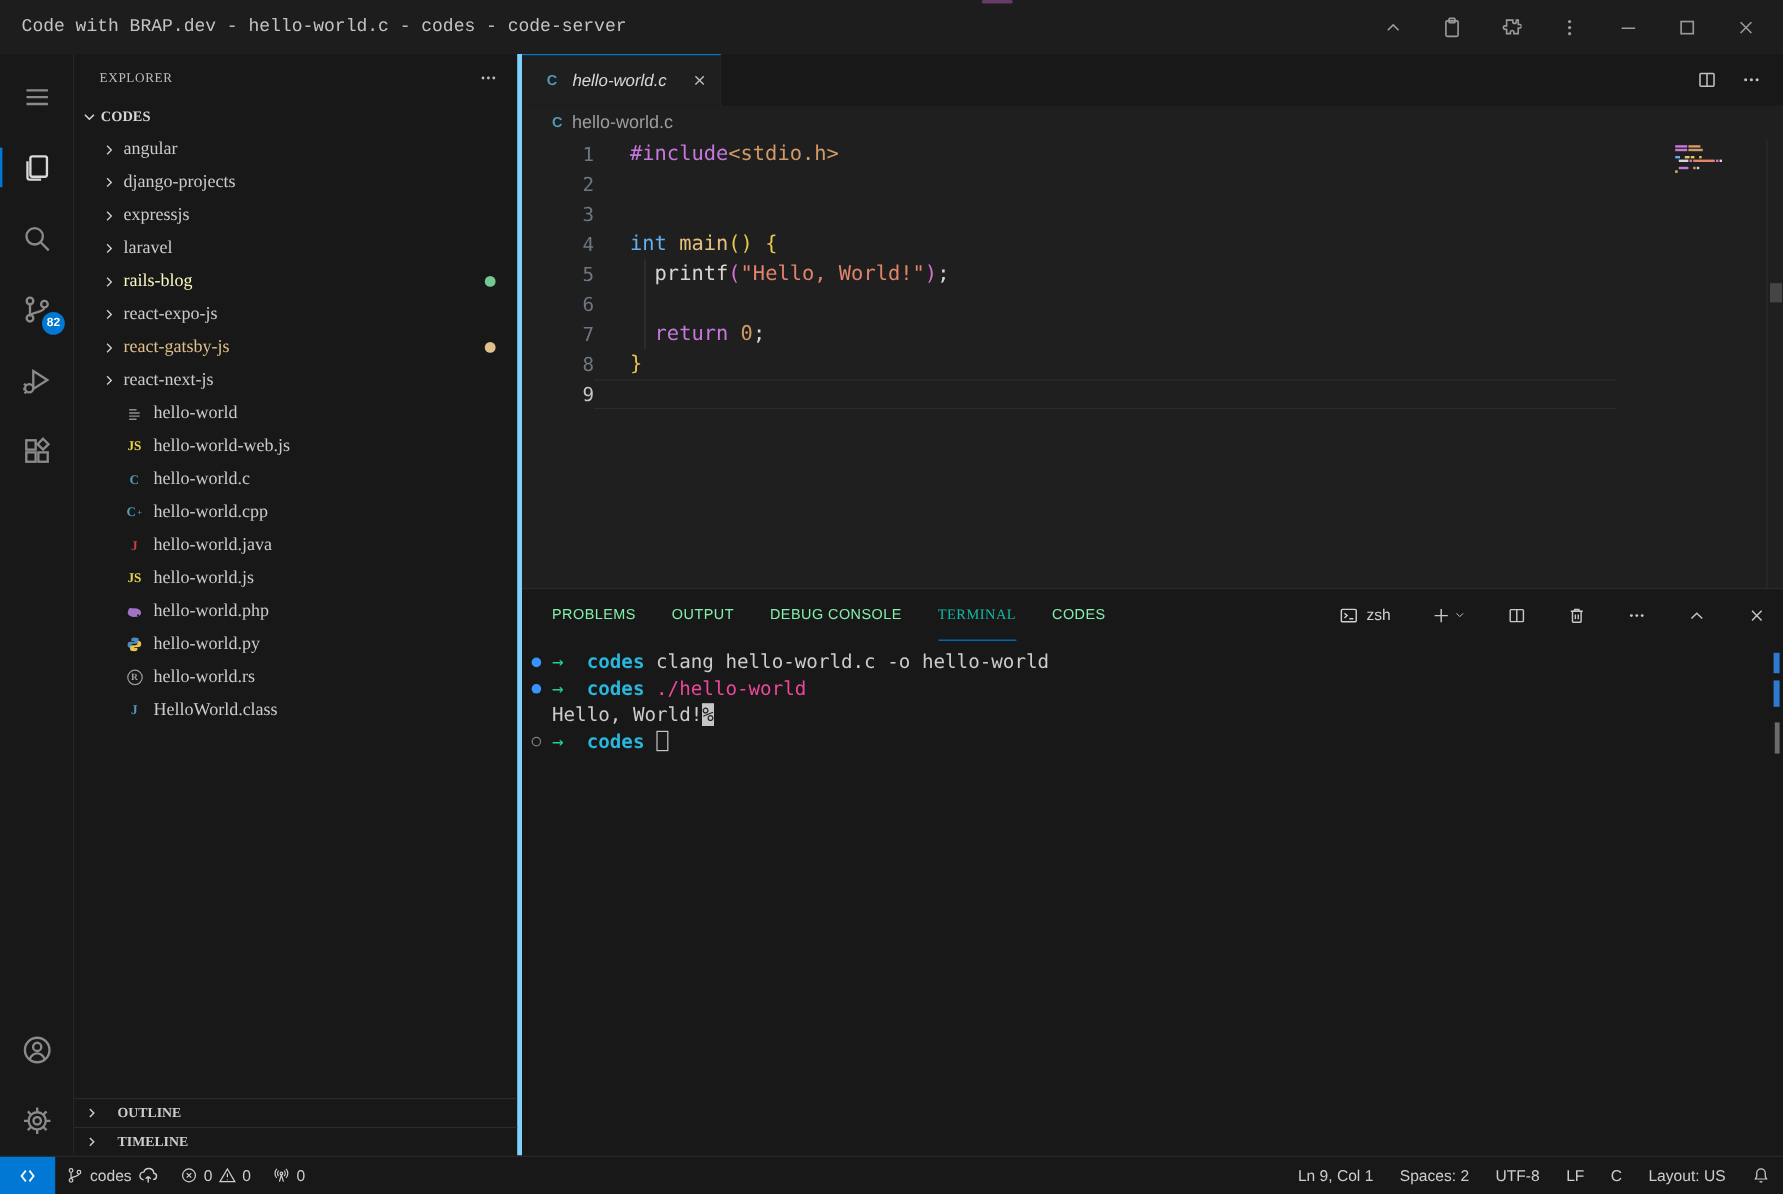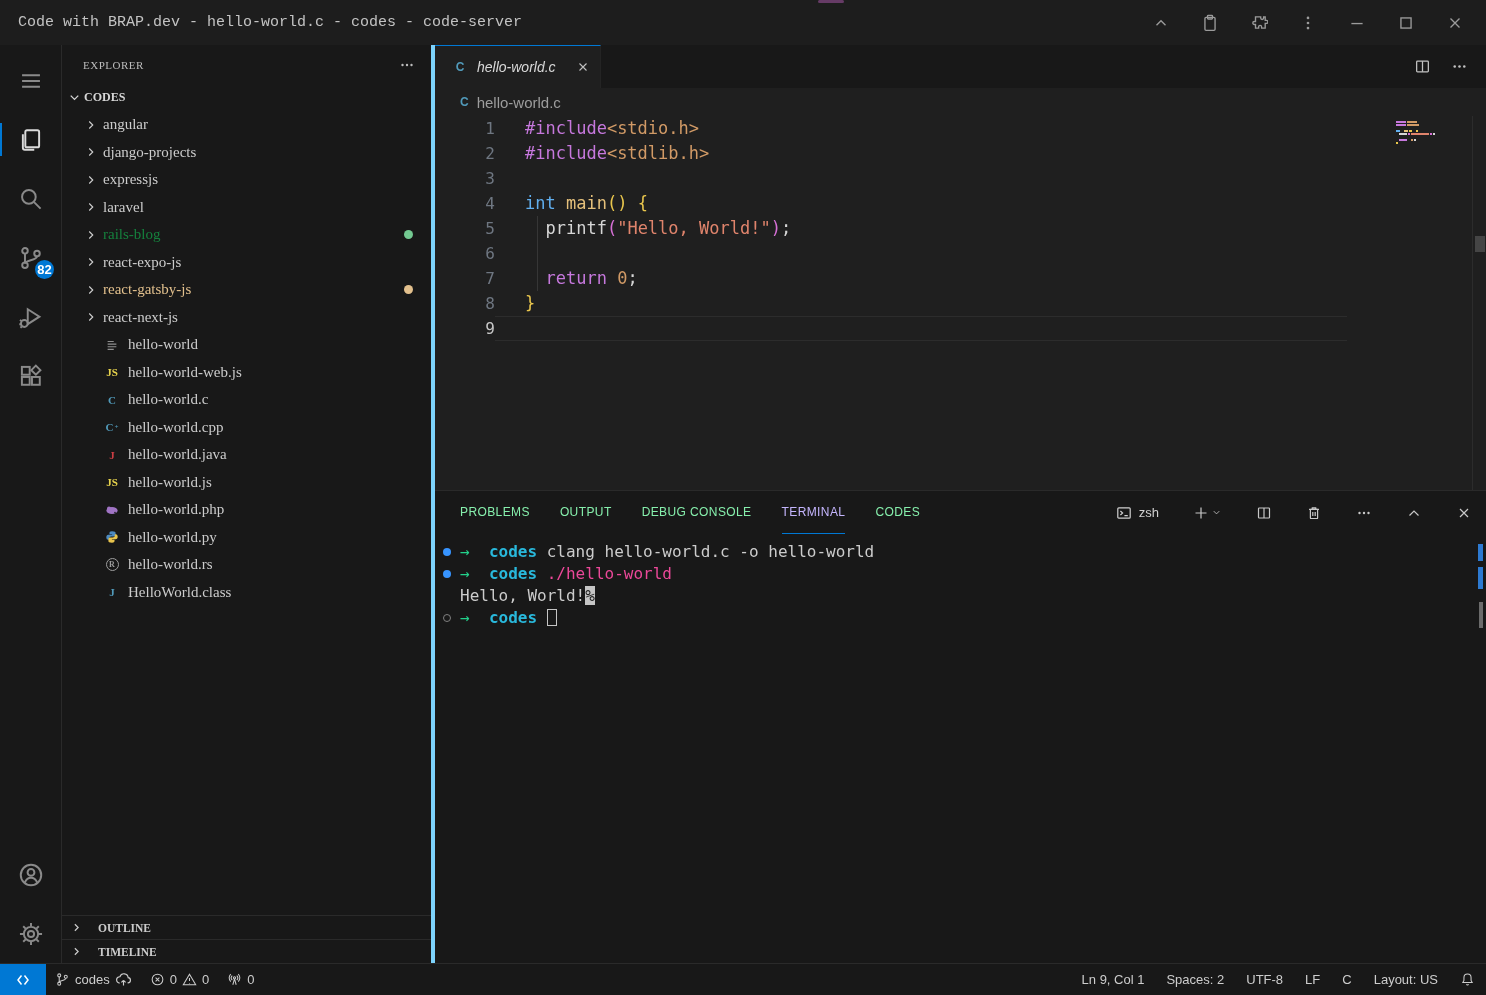--- a/index.html
+++ b/index.html
@@ -22,21 +22,21 @@
 
   
   .app { flex:1; display:flex; min-height:0; }
 
   .activitybar { width:62px; background:#181818; border-right:1px solid #2a2a2a; display:flex; flex-direction:column; padding-top:6px; }
   .ab-item { height:59px; display:grid; place-items:center; color:#8a8a8a; position:relative; }
   .ab-item svg { width:26px; height:26px; stroke:currentColor; fill:none; stroke-width:1.2; }
   .ab-item.active { color:#dadada; }
   .ab-item.active::before { content:''; position:absolute; left:0; top:13px; bottom:13px; width:2px; background:var(--accent); }
   .ab-badge { position:absolute; right:7px; bottom:8px; background:var(--accent); color:#fff; border-radius:50%;
-              min-width:19px; height:19px; padding:0 2px; font-size:13px; font-weight:bold; display:grid; place-items:center; }
+              min-width:19px; height:19px; padding:0 2px; font-size:10px; font-weight:bold; display:grid; place-items:center; }
   .ab-spacer { flex:1; }
 
   
   .sidebar { width:373px; background:#181818; border-right:4px solid #7dd3fc; display:flex; flex-direction:column;font-family:Liberation Serif, serif; }
   .sb-header { flex:0 0 39px; display:flex; align-items:center; padding:0 16px 0 21px; font-size:11px; letter-spacing:.5px; color:#bcbcbc; }
   .sb-more { margin-left:auto; color:#bdbdbd; }
   .sb-more svg { width:16px; height:16px; fill:currentColor; }
   .section-row { flex:0 0 27px; display:flex; align-items:center; font-weight:bold; font-size:12px; padding-left:5px; color:#d6d6d6; gap:2px; }
   .section-row svg { width:15px; height:15px; stroke:currentColor; fill:none; stroke-width:1.4; }
   .tree-row { height:27.5px; display:flex; align-items:center; padding-left:22px; color:#cccccc; position:relative; font-size:15px; }
@@ -80,21 +80,21 @@
   .mm-row { height:2px; margin-bottom:1px; display:flex; gap:1px; padding-left:3px; }
   .mm-tok { height:2px; }
   .editor-scrollbar { position:absolute; right:0; top:0; width:14px; height:100%; border-left:1px solid #2c2c2c; }
   .editor-scrollbar .thumb { position:absolute; top:120px; left:2px; width:10px; height:16px; background:#454545; }
 
   
   .panel { flex:0 0 473px; border-top:1px solid #2a2a2a; background:#181818; display:flex; flex-direction:column; }
   .panel-bar { flex:0 0 43px; display:flex; align-items:center; padding:0 14px 0 25px; }
   .p-tab { margin-right:30px; font-size:12px; letter-spacing:.4px; color:#86efac; height:100%; display:flex; align-items:center;
            border-bottom:1px solid transparent; }
-  .p-tab.active { color:#c4b5fd; border-bottom-color:var(--accent); }
+  .p-tab.active { color:#14b8a6; border-bottom-color:var(--accent);font-family:Liberation Serif, serif; }
   .p-actions { margin-left:auto; display:flex; align-items:center; gap:34px; color:#c8c8c8; }
   .p-actions svg { width:16px; height:16px; stroke:currentColor; fill:none; stroke-width:1.2; }
   .p-actions .dots svg { fill:currentColor; stroke:none; }
   .p-shell { display:flex; align-items:center; gap:7px; font-size:13px; color:#d0d0d0; }
   .p-newgroup { display:flex; align-items:center; gap:2px; }
 
   .terminal { flex:1; position:relative; font-family:"DejaVu Sans Mono", monospace; font-size:16px; padding-top:7px; }
   .term-line { position:relative; padding-left:25px; height:22px; line-height:22px; white-space:pre; }
   .term-line span { font-style:normal; }
   .term-dec { position:absolute; left:8px; top:7px; width:8px; height:8px; border-radius:50%; }
@@ -274,21 +274,21 @@
               </svg>
             </span>
             <span>laravel</span>
           </div>
           <div class="tree-row">
             <span class="twistie">
               <svg viewBox="0 0 16 16">
                 <path d="M6 4l4 4-4 4" fill="none" stroke="currentColor" stroke-width="1.3"></path>
               </svg>
             </span>
-            <span style="color: #15803d;">rails-blog</span>
+            <span style="color: #fef9c3;">rails-blog</span>
             <span class="git-dot" style="background: rgb(115, 201, 145);"></span>
           </div>
           <div class="tree-row">
             <span class="twistie">
               <svg viewBox="0 0 16 16">
                 <path d="M6 4l4 4-4 4" fill="none" stroke="currentColor" stroke-width="1.3"></path>
               </svg>
             </span>
             <span>react-expo-js</span>
           </div>
@@ -411,21 +411,21 @@
             </span>
         </div>
       </div>
       <div class="breadcrumb">
         <span class="file-icon" style="color:#519aba;font-weight:bold">C</span>
         <span>hello-world.c</span>
       </div>
       <div class="code-area">
         <div>
             <div class="cl-row"><div class="cl-num">1</div><div class="cl-text"><span style="color: rgb(198, 120, 221);">#include</span><span style="color: rgb(209, 154, 102);">&lt;stdio.h&gt;</span></div></div>
-            <div class="cl-row"><div class="cl-num">2</div><div class="cl-text"><span style="color: rgb(198, 120, 221);">#include</span><span style="color: rgb(209, 154, 102);">&lt;stdlib.h&gt;</span></div></div>
+            <div class="cl-row"><div class="cl-num">2</div></div>
             <div class="cl-row"><div class="cl-num">3</div><div class="cl-text"></div></div>
             <div class="cl-row"><div class="cl-num">4</div><div class="cl-text"><span style="color: rgb(97, 175, 239);">int</span><span style="color: rgb(214, 214, 214);"> </span><span style="color: rgb(229, 192, 123);">main</span><span style="color: rgb(233, 198, 77);">()</span><span style="color: rgb(214, 214, 214);"> </span><span style="color: rgb(233, 198, 77);">{</span></div></div>
             <div class="cl-row"><div class="cl-num">5</div><div class="cl-text guide"><span style="color: rgb(214, 214, 214);">  </span><span style="color: rgb(214, 214, 214);">printf</span><span style="color: rgb(214, 112, 214);">(</span><span style="color: rgb(224, 132, 108);">"Hello, World!"</span><span style="color: rgb(214, 112, 214);">)</span><span style="color: rgb(214, 214, 214);">;</span></div></div>
             <div class="cl-row"><div class="cl-num">6</div><div class="cl-text guide"></div></div>
             <div class="cl-row"><div class="cl-num">7</div><div class="cl-text guide"><span style="color: rgb(214, 214, 214);">  </span><span style="color: rgb(198, 120, 221);">return</span><span style="color: rgb(214, 214, 214);"> </span><span style="color: rgb(209, 154, 102);">0</span><span style="color: rgb(214, 214, 214);">;</span></div></div>
             <div class="cl-row"><div class="cl-num">8</div><div class="cl-text"><span style="color: rgb(233, 198, 77);">}</span></div></div>
             <div class="cl-row current"><div class="cl-num">9</div><div class="cl-text"></div></div>
           </div>
         <div class="minimap">
             <div style="padding-top:5px">

